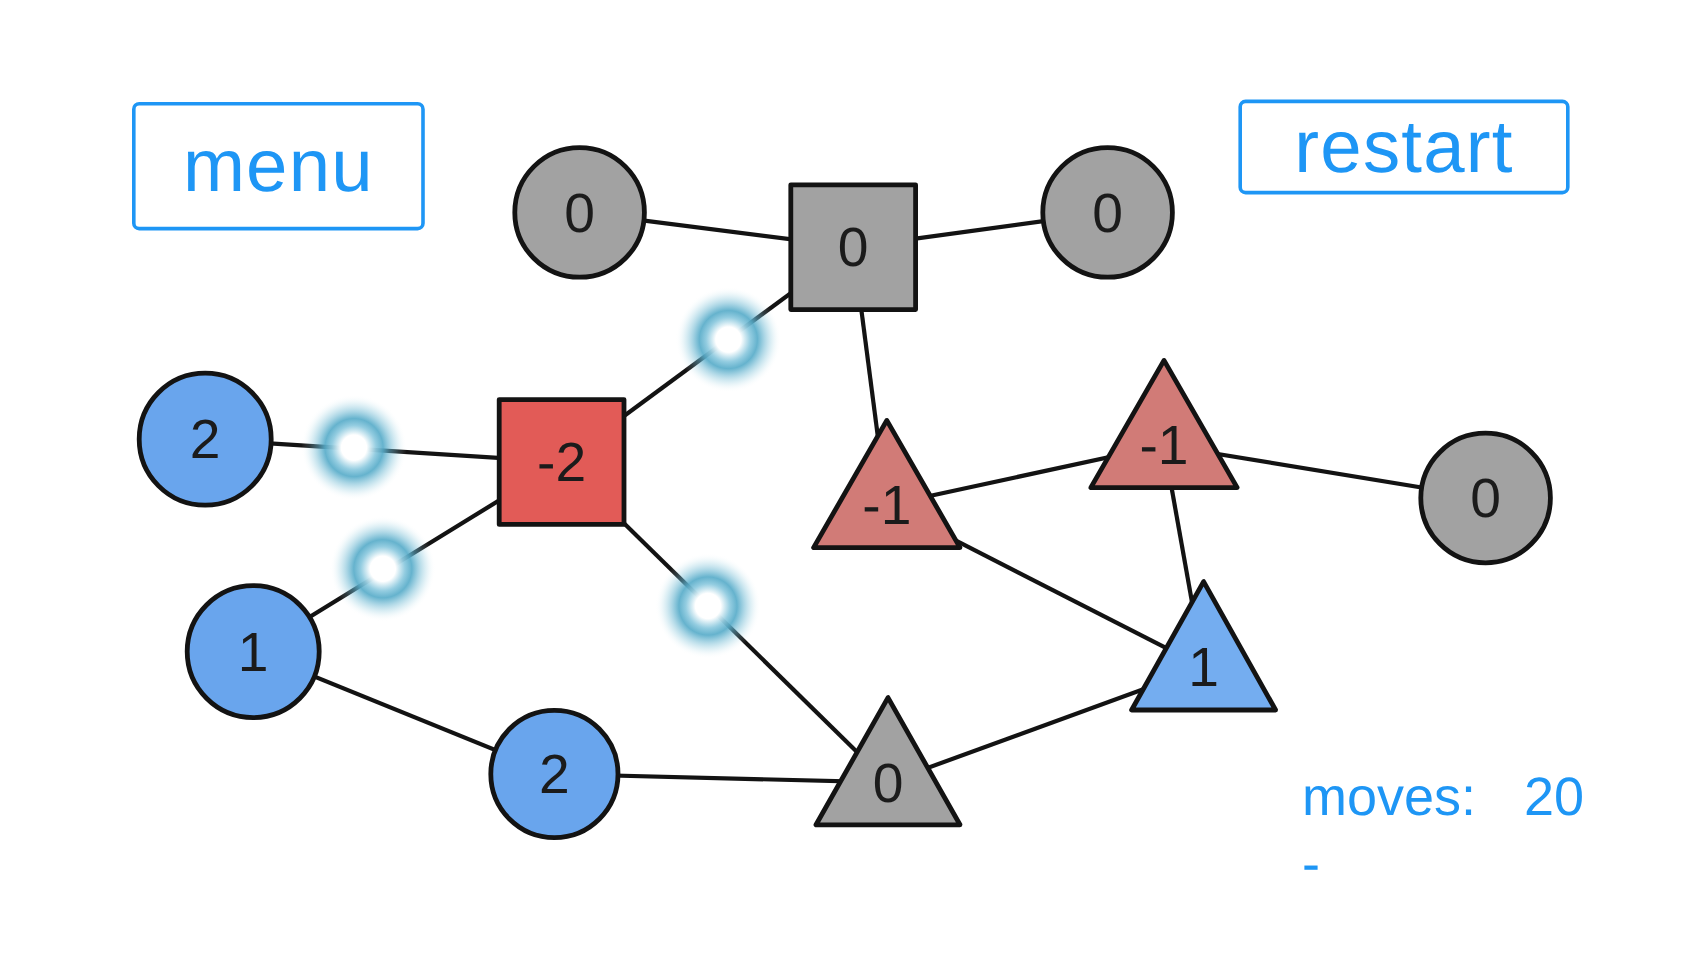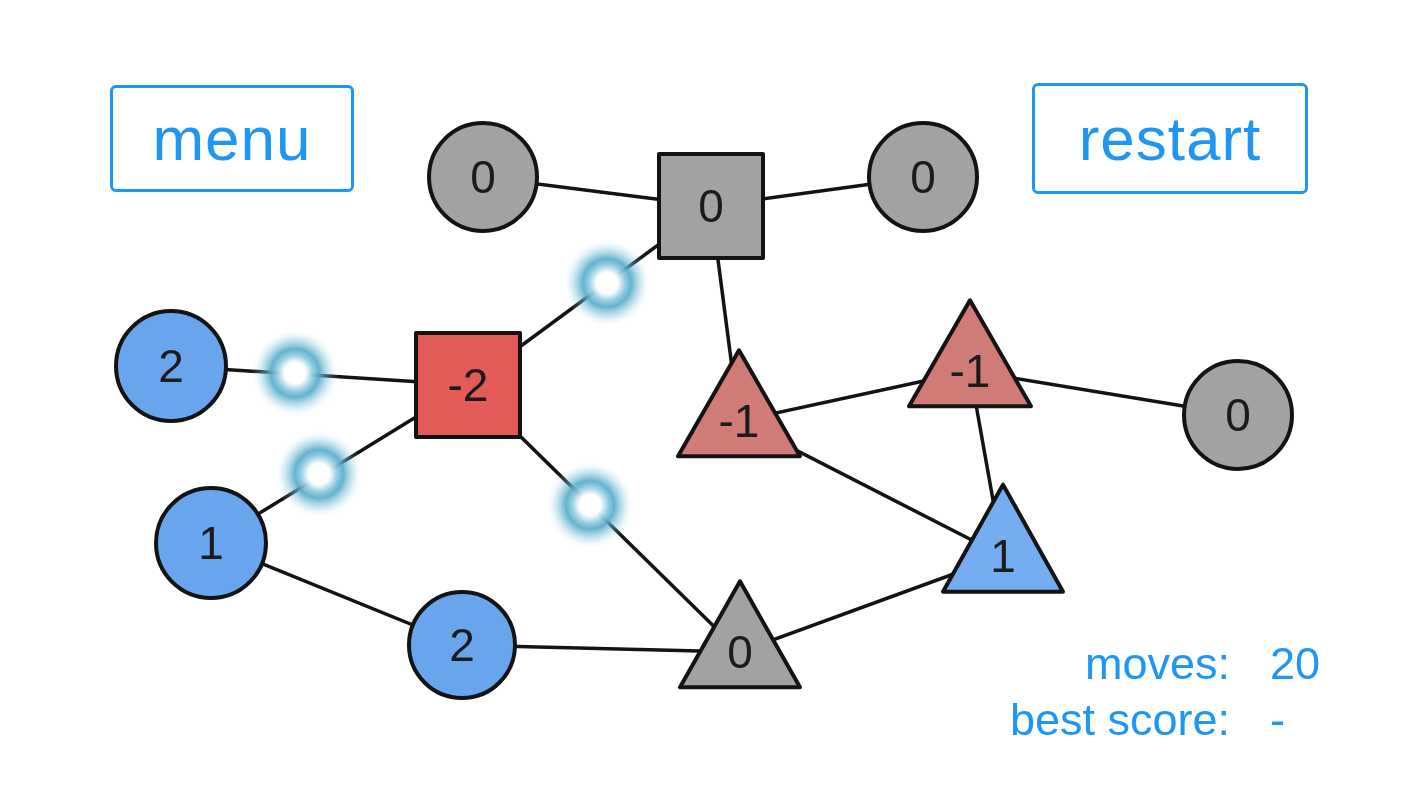--- a/index.html
+++ b/index.html
@@ -8,21 +8,21 @@
     overflow:hidden; font-family:"Liberation Sans", sans-serif;
   }
   .btn {
     position:absolute; display:flex; align-items:center; justify-content:center;
     background:transparent; border:3px solid var(--accent,#1e96f5);
     color:var(--accent,#1e96f5); border-radius:6px;
     font-family:"Liberation Sans", sans-serif; font-size:62px; font-weight:300;
     line-height:1; cursor:pointer; padding:0 10px; letter-spacing:1px;
   }
   .btn.menu    { left:110px; top:85px;  width:244px; height:107px; }
-  .btn.restart { left:1032px; top:83px; width:276px; height:111px; }
+  .btn.restart { left:1032px; top:83px; width:276px; height:79px; }
   #graph { position:absolute; left:0; top:0; width:1414px; height:800px; }
   .node-label {
     font-family:"Liberation Sans", sans-serif; font-size:46px; font-weight:400;
     fill:#1b1b1b; pointer-events:none;
   }
   .score {
     position:absolute; top:636px; right:82px;
     display:grid; grid-template-columns:auto 62px; column-gap:40px; row-gap:1px;
     font-size:45px; font-weight:300; color:var(--accent,#1e96f5); line-height:55px;
   }
@@ -95,17 +95,16 @@
         <text x="740" y="652" text-anchor="middle" dominant-baseline="central" class="node-label">0</text>
       </g>
   </svg>
 
   <button class="btn menu">menu</button>
   <button class="btn restart">restart</button>
 
   <div class="score">
     <span class="s-label">moves:</span>
     <span class="s-value">20</span>
-    <span class="s-label">best score:</span>
     <span class="s-value">-</span>
   </div>
 
 </div>
 
 </body></html>

